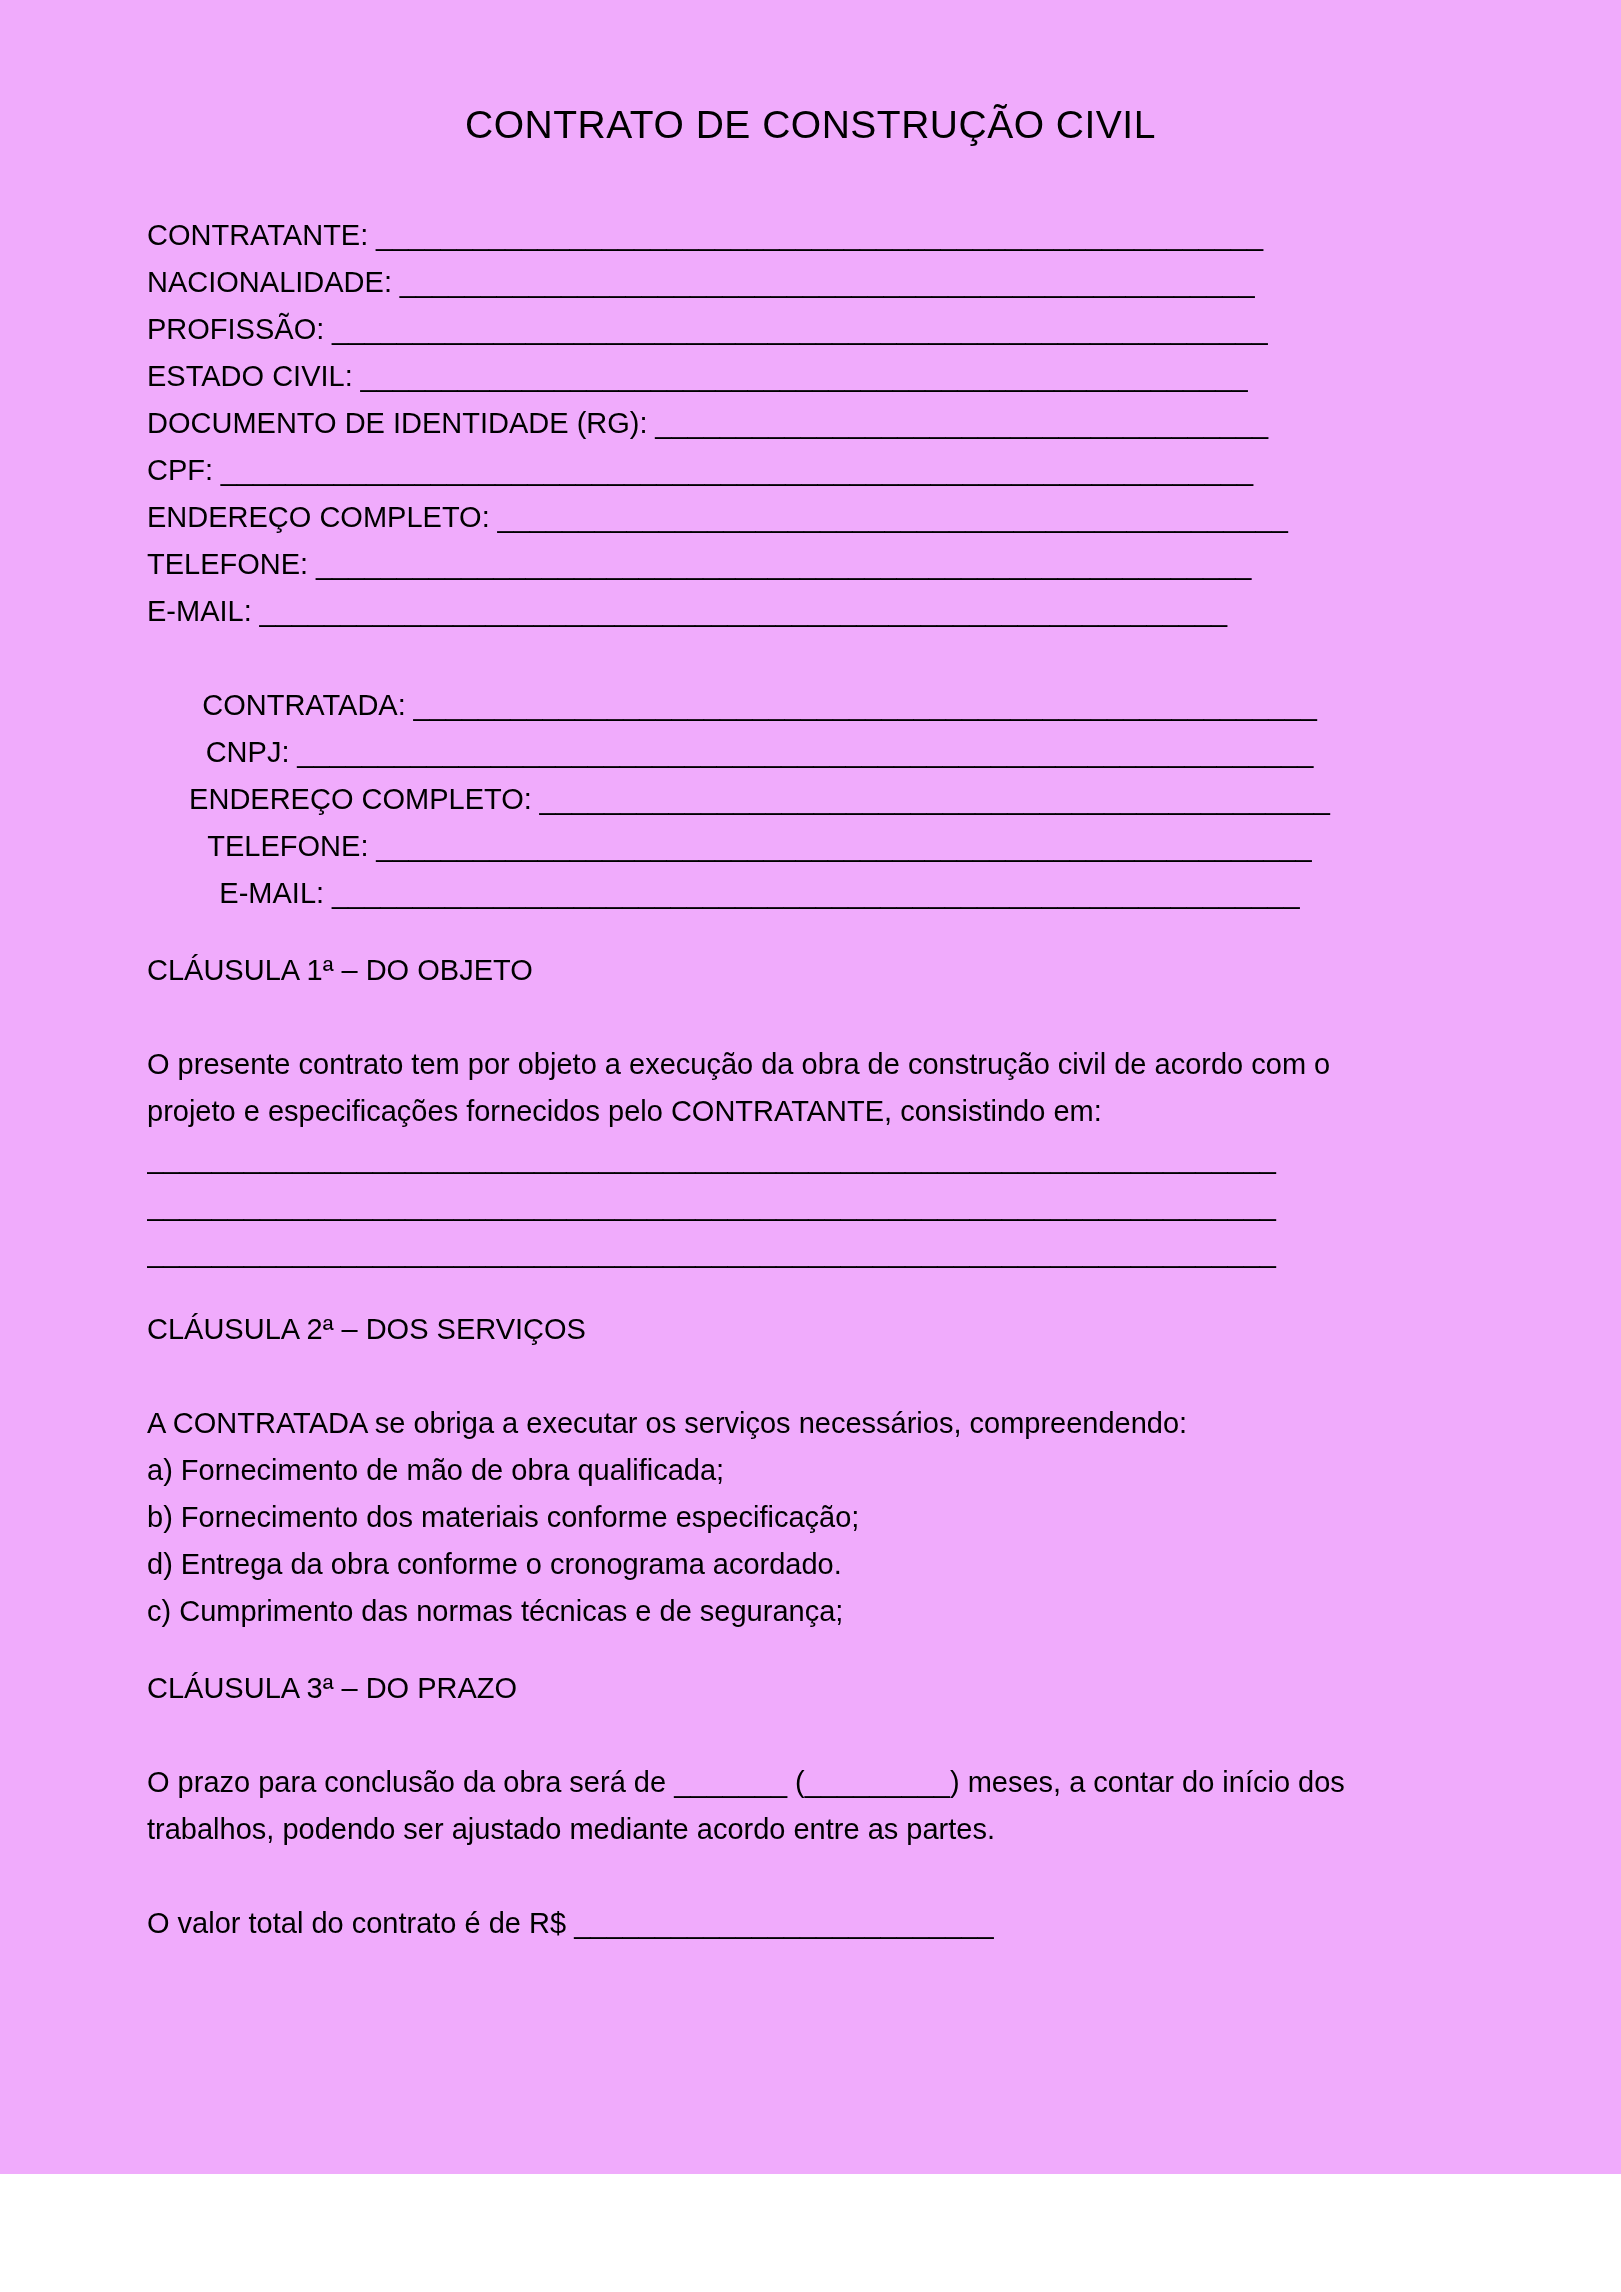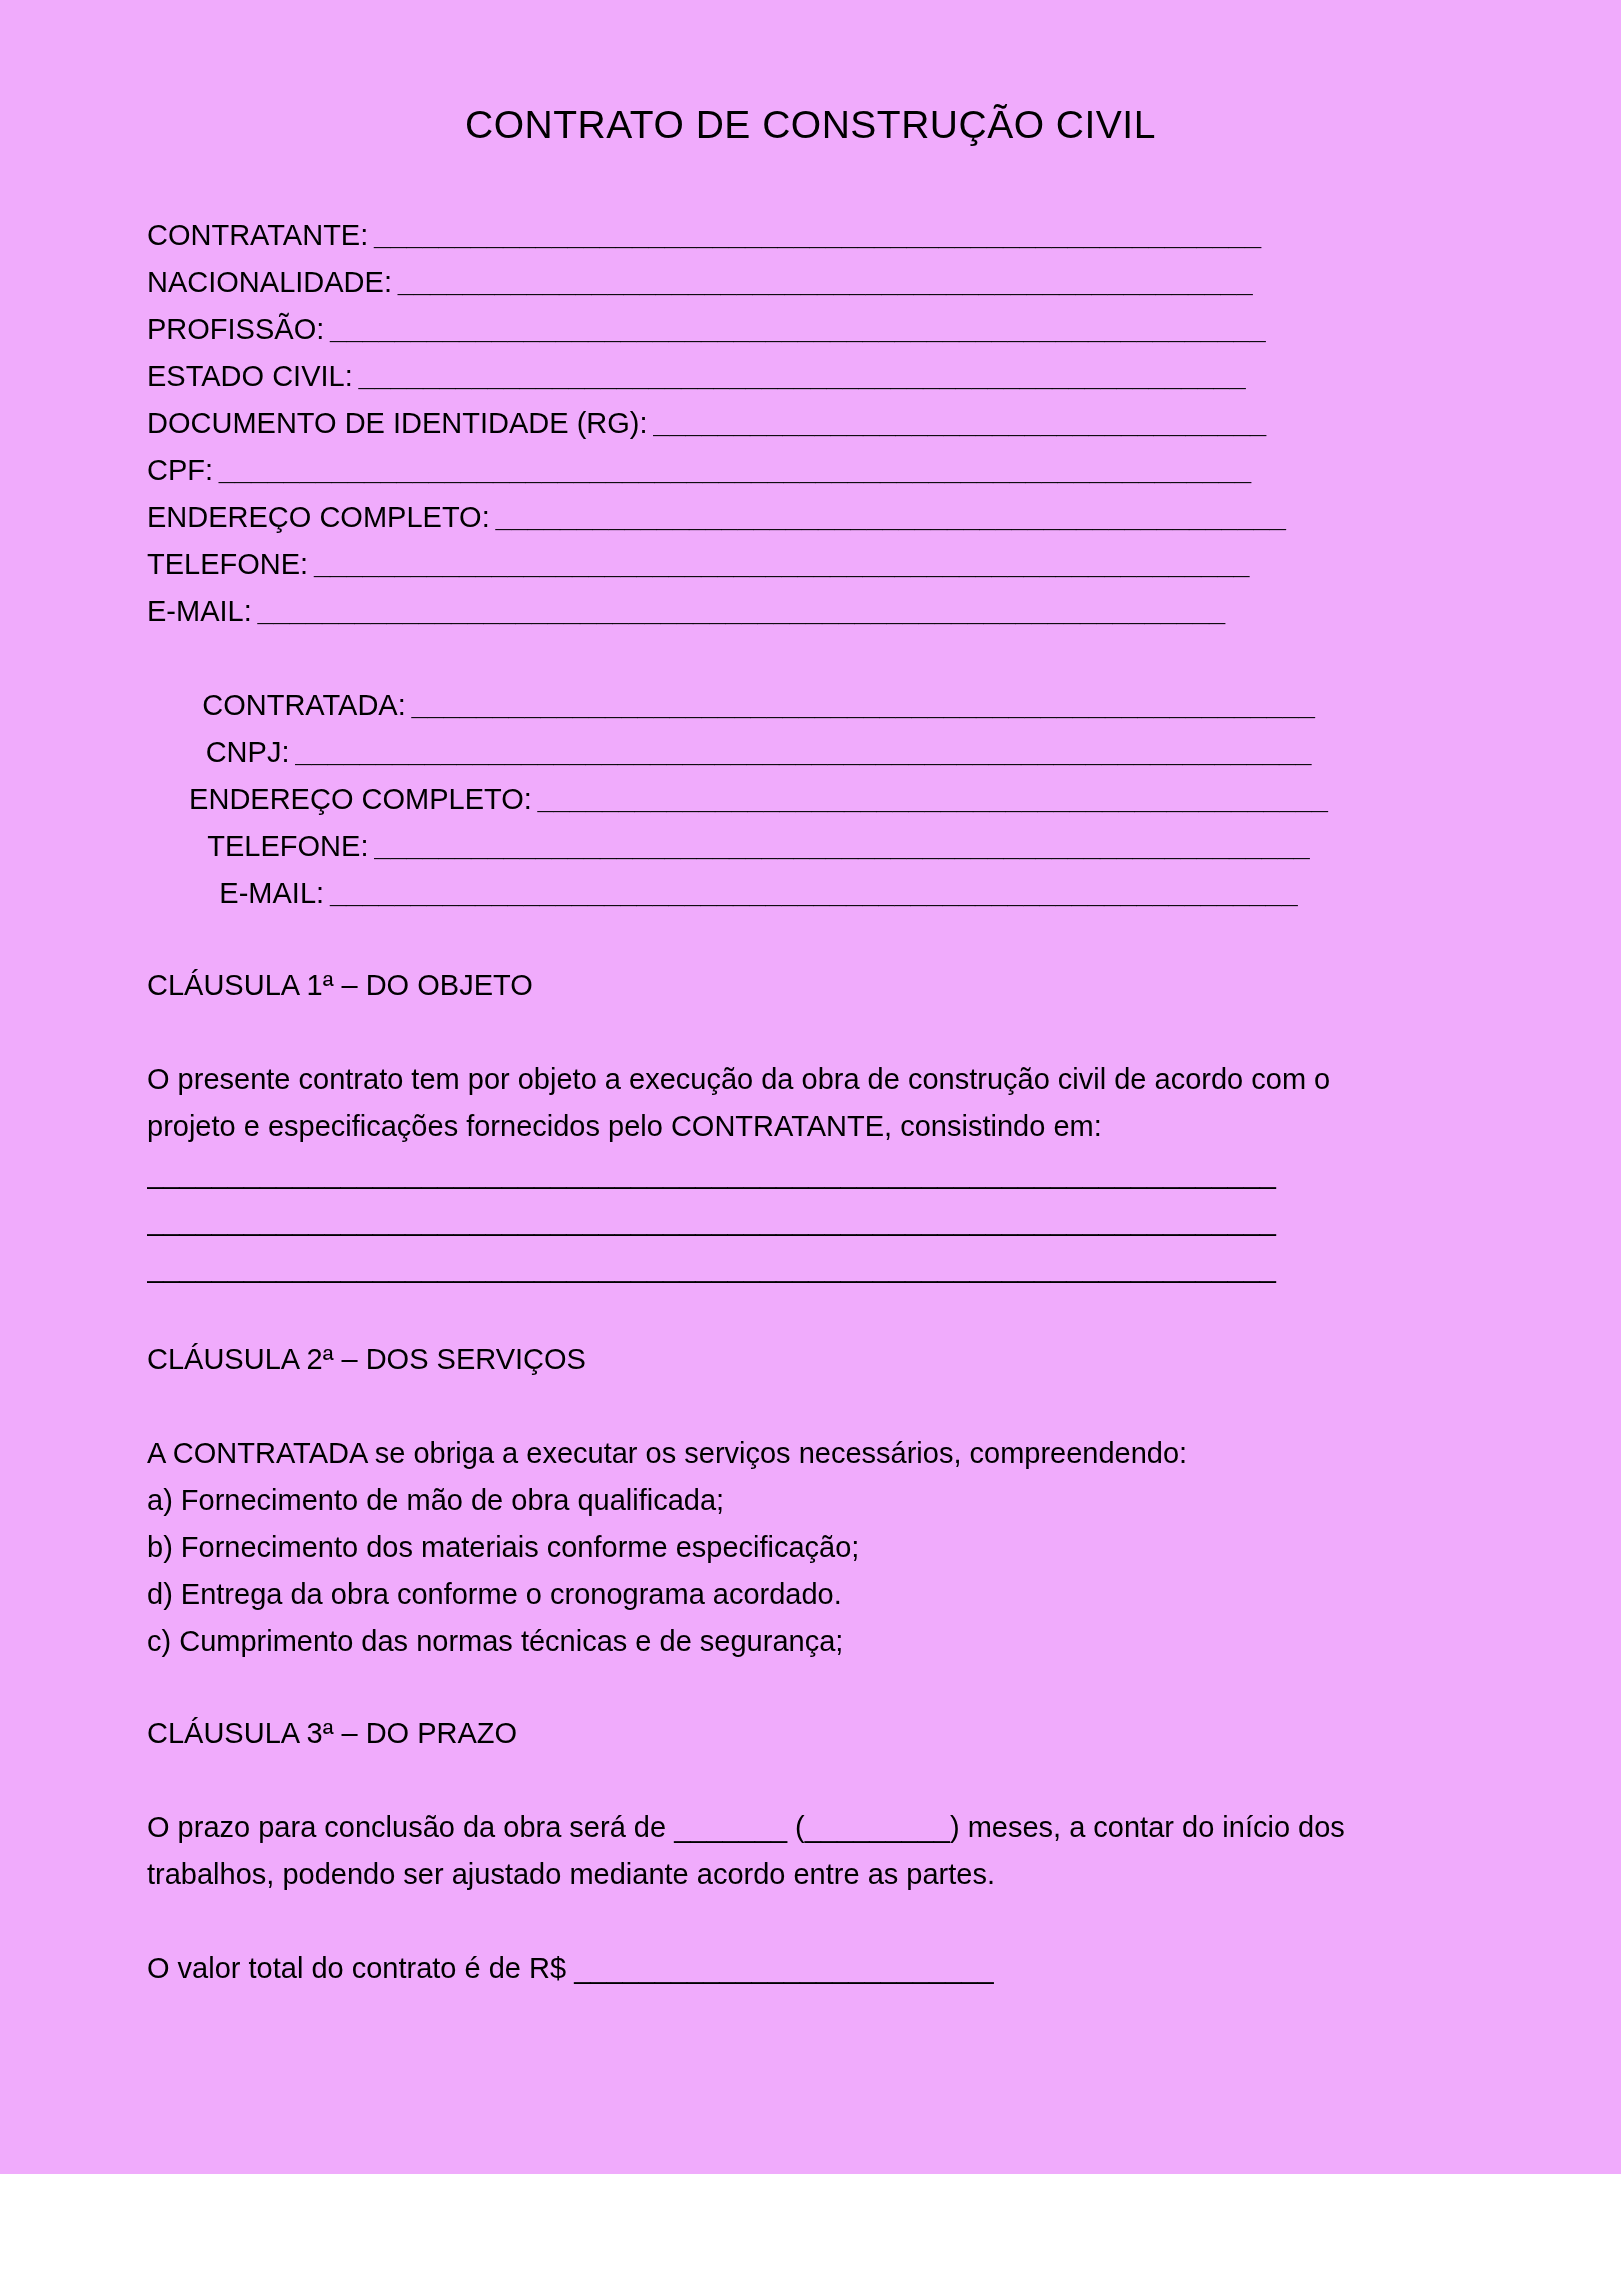--- a/index.html
+++ b/index.html
@@ -34,28 +34,27 @@
     width: 1225px;
     font-size: 29px;
     line-height: 47px;
   }
   .field-line {
     white-space: nowrap;
     line-height: 47px;
   }
   .field-blank {
     padding-left: 7.8px;
-    font-style: italic;
   }
   .section-gap {
     margin-top: 47px;
     text-align: center;
   }
   .clause-heading {
-    margin: 45px 0 0 0;
+    margin: 30px 0 0 0;
     font-size: 29px;
     line-height: 47px;
     font-weight: 400;
   }
   .para {
     margin: 47px 0 0 0;
     line-height: 47px;
   }
   .blank-line {
     line-height: 47px;

